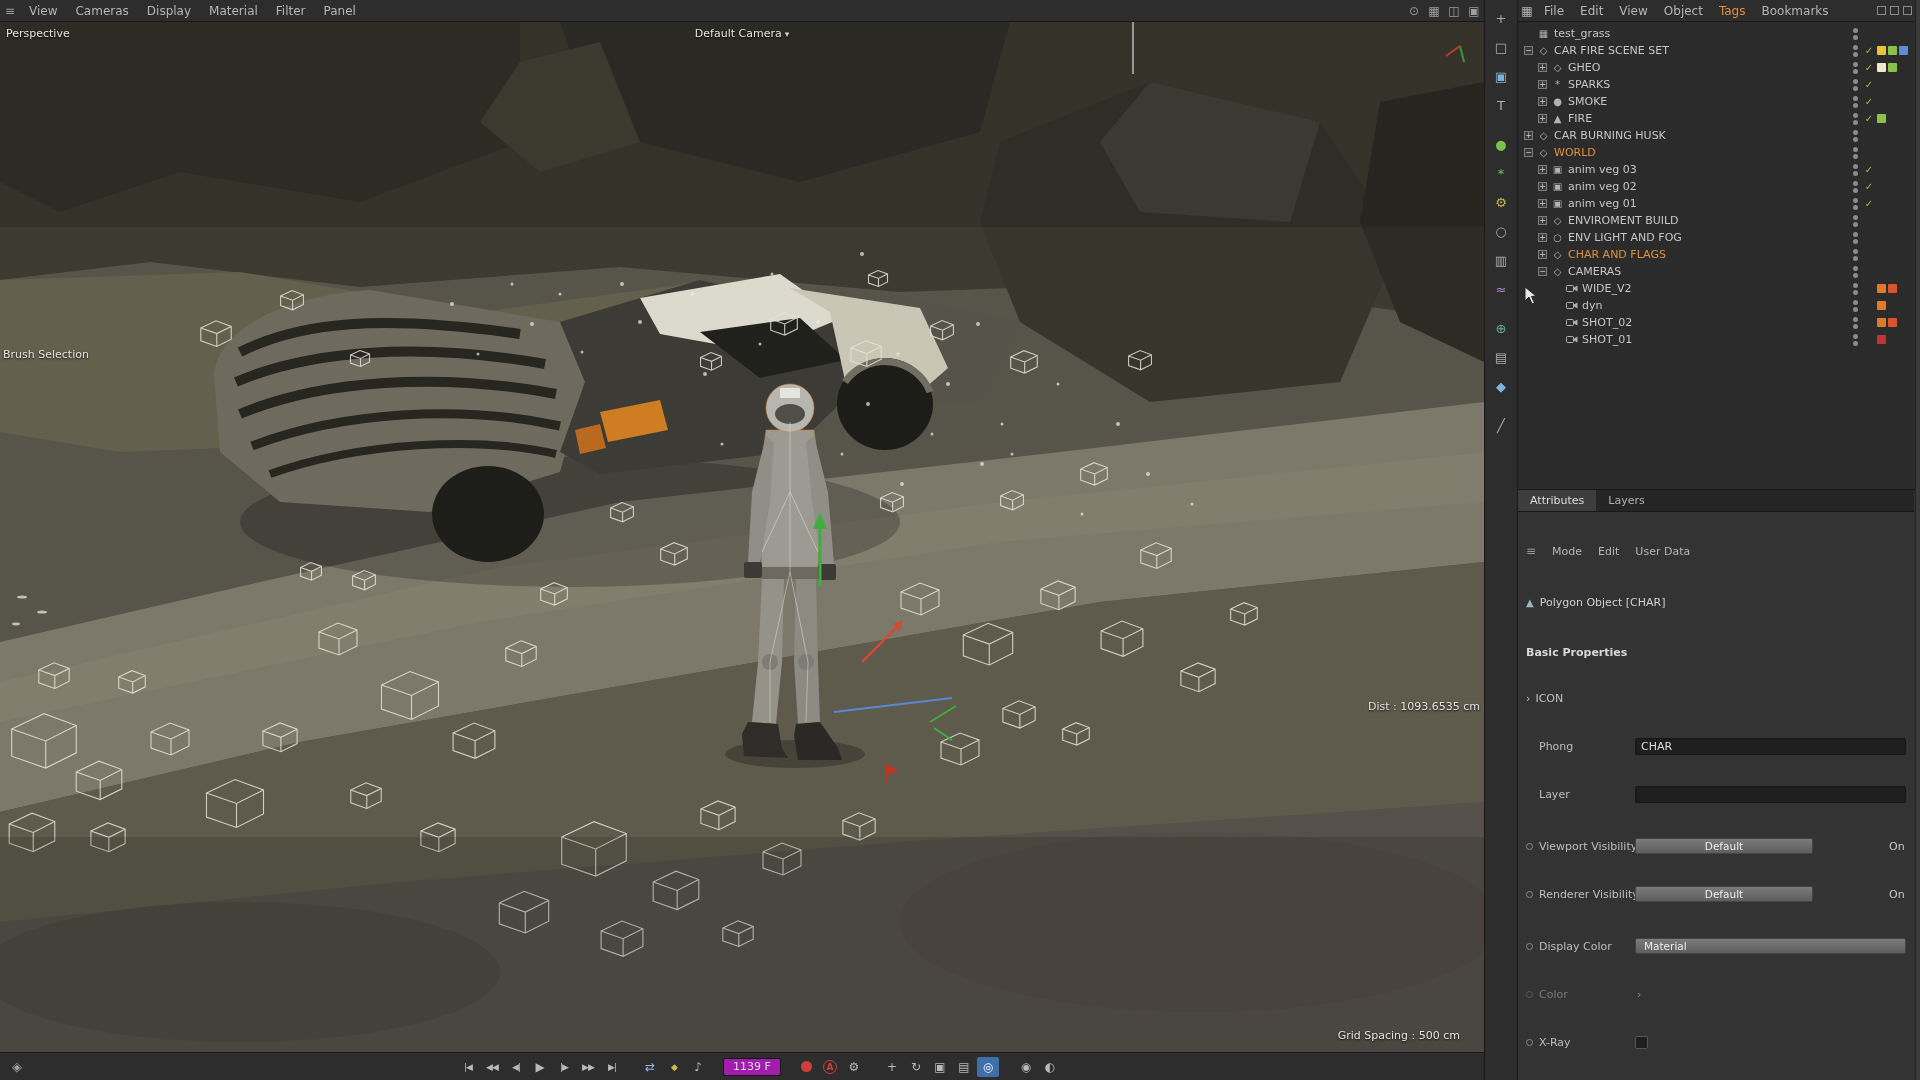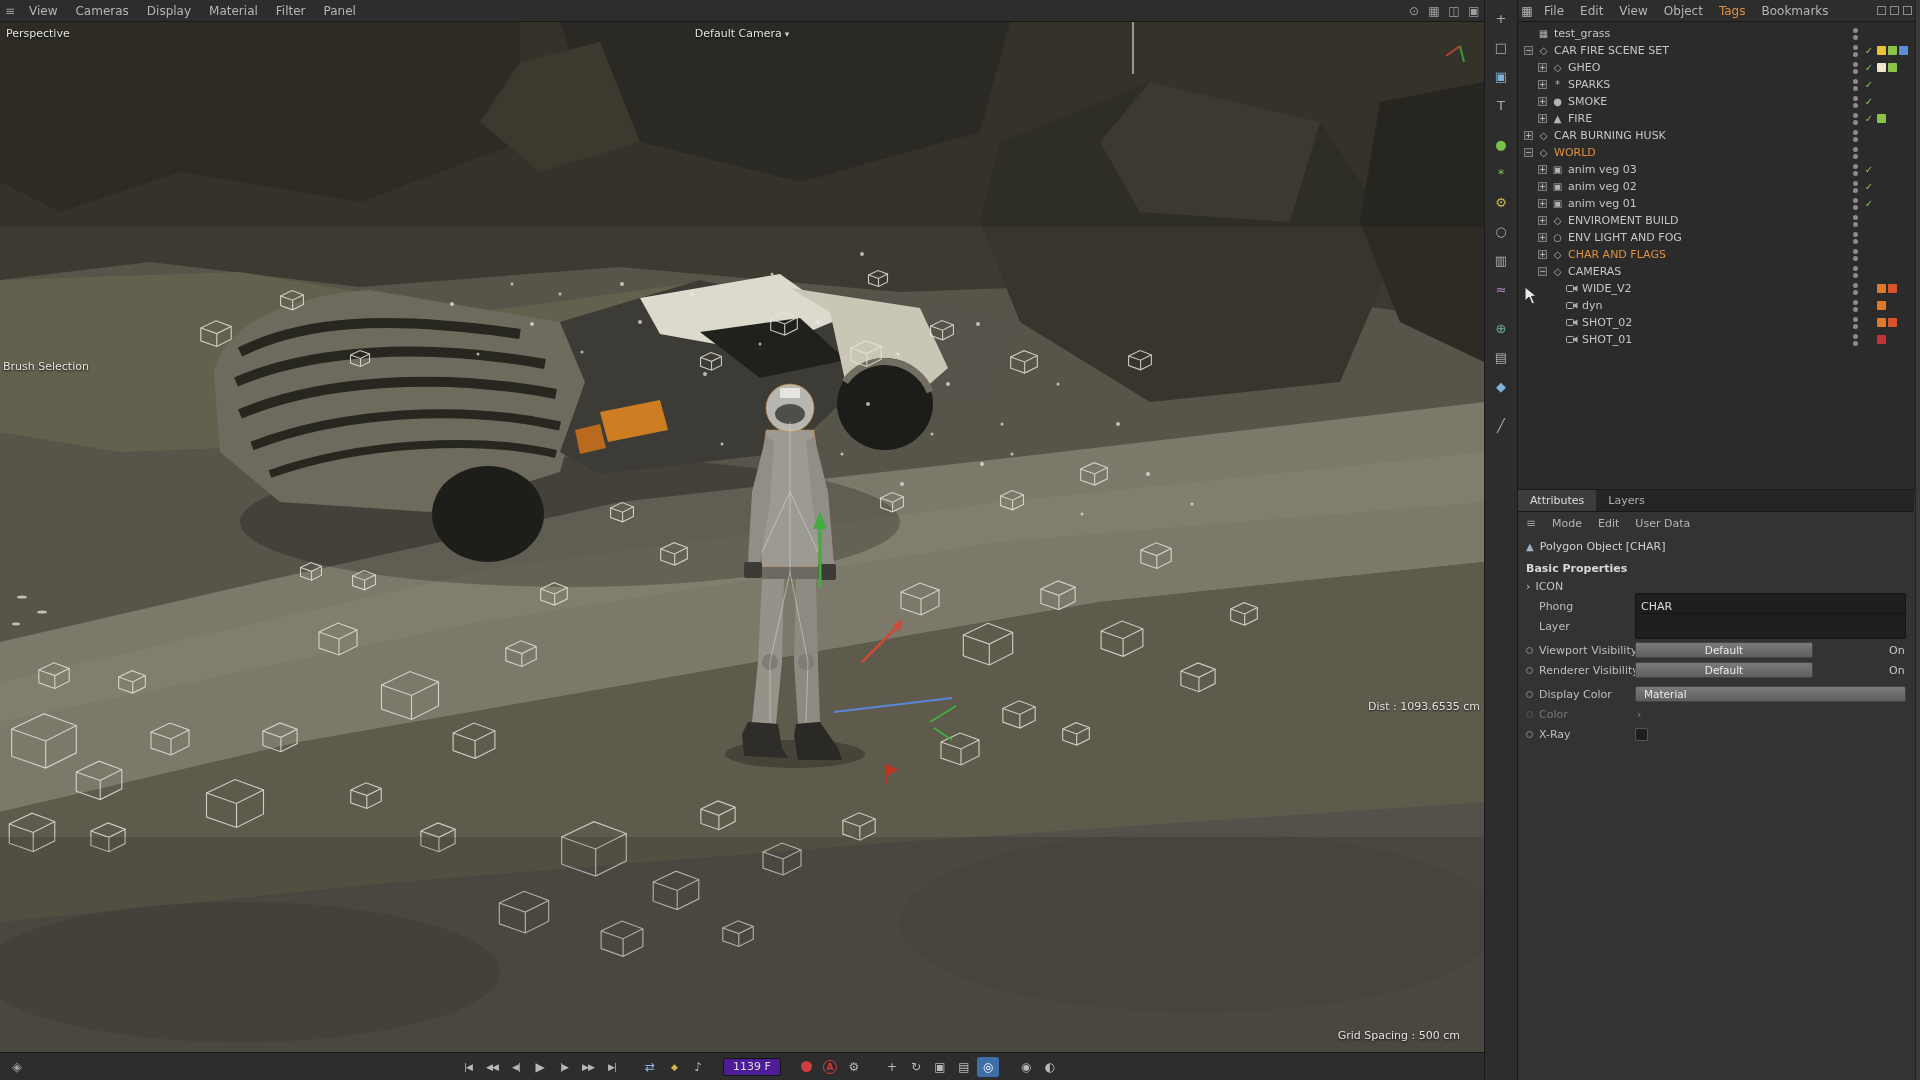--- a/index.html
+++ b/index.html
@@ -19,21 +19,21 @@
   
   .bottombar{height:28px;background:#2d2d2d;border-top:1px solid #191919;display:flex;align-items:center;font-size:11px;}
   .corner{width:34px;display:flex;justify-content:center;color:#9f9f9f;font-size:13px;}
   .transport{display:flex;align-items:center;gap:2px;margin:0 auto;}
   .tbtn{min-width:22px;height:20px;display:flex;align-items:center;justify-content:center;color:#b9b9b9;font-size:9px;border-radius:2px;letter-spacing:-1px;}
   .tbtn.big{font-size:12px;letter-spacing:0;}
   .tbtn.gapL{margin-left:14px;}
   .tbtn.blue{color:#8fb6e0;}
   .tbtn.yellow{color:#cdb64d;}
   .tbtn.active{background:#3f6fa8;color:#fff;}
-  .frame-field{background:#4c1d95;border:1px solid #141414;border-radius:2px;height:18px;min-width:58px;margin:0 12px;display:flex;align-items:center;justify-content:center;color:#ddd;font-size:11px;padding:0 6px;}
+  .frame-field{background:#a21caf;border:1px solid #141414;border-radius:2px;height:18px;min-width:58px;margin:0 12px;display:flex;align-items:center;justify-content:center;color:#ddd;font-size:11px;padding:0 6px;}
   .rec-dot{width:11px;height:11px;border-radius:50%;background:#cf3d3d;}
   .autokey{width:14px;height:14px;border-radius:50%;border:1.5px solid #cf3d3d;color:#cf3d3d;font-size:9px;display:flex;align-items:center;justify-content:center;font-weight:bold;letter-spacing:0;}
   
   .toolcol{width:34px;background:#2d2d2d;border-left:1px solid #191919;border-right:1px solid #191919;display:flex;flex-direction:column;align-items:center;padding-top:8px;gap:9px;}
   .tool{width:24px;height:20px;display:flex;align-items:center;justify-content:center;color:#adadad;font-size:13px;}
   .tool.gap{margin-top:10px;}
   .c-blue{color:#7fb2d9;} .c-green{color:#7bc24a;} .c-yellow{color:#c9b44a;}
   .c-purple{color:#ad85cf;} .c-teal{color:#6fae9f;} .c-orange{color:#e0913f;}
   
   .rightpanel{width:402px;display:flex;flex-direction:column;background:#2e2e2e;position:relative;}
@@ -49,39 +49,39 @@
   .expander{width:9px;height:9px;border:1px solid #7c7c7c;background:#3a3a3a;color:#cfcfcf;font-size:8px;line-height:7px;text-align:center;margin-right:3px;flex:none;}
   .exp-spacer{width:12px;flex:none;}
   .t-icon{width:15px;text-align:center;margin-right:3px;font-size:10px;color:#b3b3b3;flex:none;display:flex;align-items:center;justify-content:center;}
   .om-right{margin-left:auto;display:flex;align-items:center;}
   .dots-col{width:12px;display:flex;flex-direction:column;gap:2px;align-items:center;}
   .dots-col i{width:5px;height:5px;border-radius:50%;background:#8b8b8b;display:block;}
   .check-col{width:16px;text-align:center;color:#8bc34a;font-size:10px;}
   .chips-col{width:36px;display:flex;gap:2px;align-items:center;}
   .chip{width:9px;height:9px;border-radius:1px;display:inline-block;flex:none;}
   
-  .attr-panel{flex:1;display:flex;flex-direction:column;background:#333;overflow:hidden;padding-right:6px;}
+  .attr-panel{flex:1;display:flex;flex-direction:column;background:#333;overflow:hidden;padding-right:6px;gap:28px;}
   .attr-tabs{height:22px;background:#252525;display:flex;font-size:11px;color:#b0b0b0;border-bottom:1px solid #191919;}
   .attr-tab{padding:0 12px;display:flex;align-items:center;}
   .attr-tab.active{background:#3d3d3d;color:#ddd;}
   .attr-mode{height:22px;display:flex;align-items:center;font-size:11px;color:#b5b5b5;padding:0 8px;gap:16px;background:#333;}
   .attr-mode .ham{font-size:12px;color:#9a9a9a;}
   .attr-title{height:24px;display:flex;align-items:center;gap:6px;padding:0 8px;font-size:11px;color:#d0d0d0;}
   .obj-ico{color:#9db4c0;font-size:10px;}
   .section-tabs{display:flex;gap:3px;padding:3px 8px 5px 8px;}
   .stab{font-size:10.5px;color:#ccc;background:#4a4a4a;padding:2px 8px 3px;border-radius:2px;white-space:nowrap;}
   .stab.active{background:#46678a;color:#e8e8e8;}
   .group-header{font-size:11px;font-weight:bold;color:#d8d8d8;padding:4px 8px 2px;}
   .icon-group{font-size:11px;color:#c0c0c0;padding:3px 8px;display:flex;gap:5px;align-items:center;}
   .attr-row{height:20px;display:flex;align-items:center;font-size:11px;color:#bdbdbd;padding:0 8px 0 8px;}
   .attr-row.mt{margin-top:4px;}
   .key-dot{width:7px;height:7px;border:1px solid #8a8a8a;border-radius:50%;margin-right:6px;flex:none;}
   .key-spacer{width:13px;flex:none;}
   .attr-label{width:96px;flex:none;white-space:nowrap;overflow:hidden;}
-  .field{background:#1e1e1e;border:1px solid #151515;border-radius:2px;height:26px;flex:1;color:#ddd;padding:0 5px;display:flex;align-items:center;font-size:11px;}
+  .field{background:#1e1e1e;border:1px solid #151515;border-radius:2px;height:17px;flex:1;color:#ddd;padding:0 5px;display:flex;align-items:center;font-size:11px;}
   .dropdown{background:linear-gradient(#7b7b7b,#5e5e5e);border:1px solid #444;border-radius:2px;height:16px;display:flex;align-items:center;justify-content:center;color:#ececec;font-size:10.5px;}
   .dd-def{width:178px;}
   .dd-wide{flex:1;justify-content:flex-start;padding-left:8px;}
   .vis-state{margin-left:auto;color:#c9c9c9;font-size:11px;width:17px;overflow:hidden;}
   .attr-row.disabled{color:#777;}
   .attr-row.disabled .chev2{color:#888;margin-left:2px;}
   .checkbox{width:13px;height:13px;background:#1e1e1e;border:1px solid #555;border-radius:2px;}
   .cursor{position:absolute;left:6px;top:286px;z-index:5;}
 </style>
 </head>
@@ -281,21 +281,21 @@
         </g>
 
         <rect width="1484" height="205" fill="#000" opacity="0.13"></rect>
         <rect y="815" width="1484" height="215" fill="#000" opacity="0.13"></rect>
       </svg>
 
       <div class="hud" style="left:6px;top:5px;">Perspective</div>
       <div class="hud" style="left:50%;top:5px;transform:translateX(-50%);">
         <span>Default Camera</span><span class="caret">▾</span>
       </div>
-      <div class="hud" style="left:3px;top:338px;">Brush Selection</div>
+      <div class="hud" style="left:3px;top:326px;">Brush Selection</div>
       <div class="hud" style="right:4px;top:678px;">Dist : 1093.6535 cm</div>
       <div class="hud" style="right:24px;bottom:10px;">Grid Spacing : 500 cm</div>
     </div>
 
     <div class="bottombar">
       <span class="corner">◈</span>
       <div class="transport">
         <span class="tbtn">|◀</span>
         <span class="tbtn">◀◀</span>
         <span class="tbtn">◀|</span>

